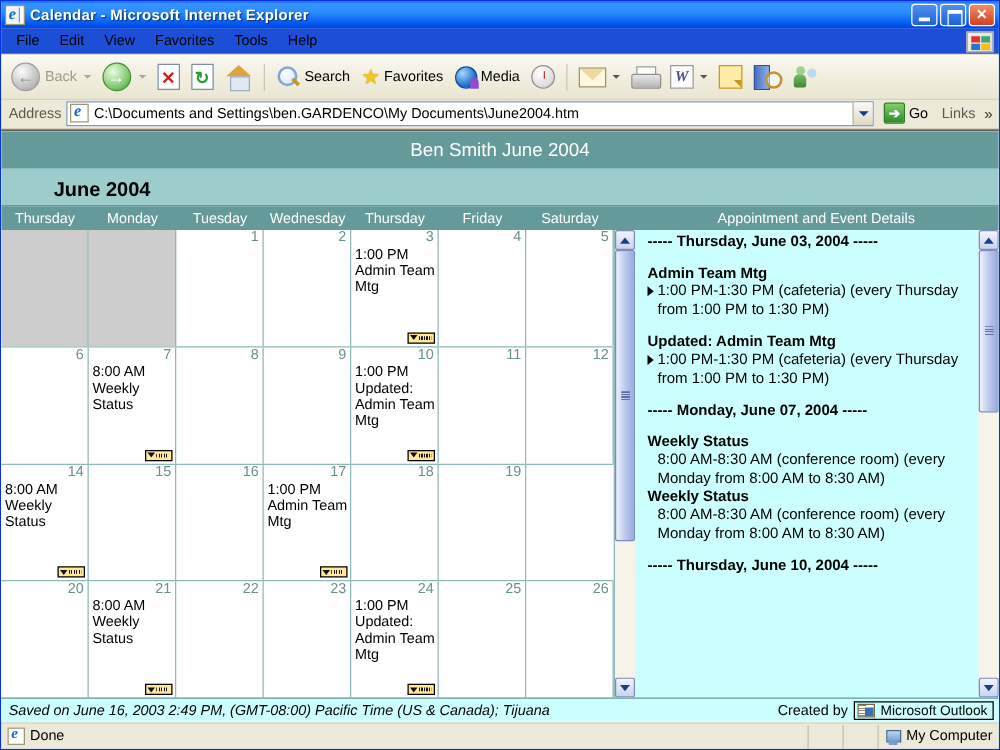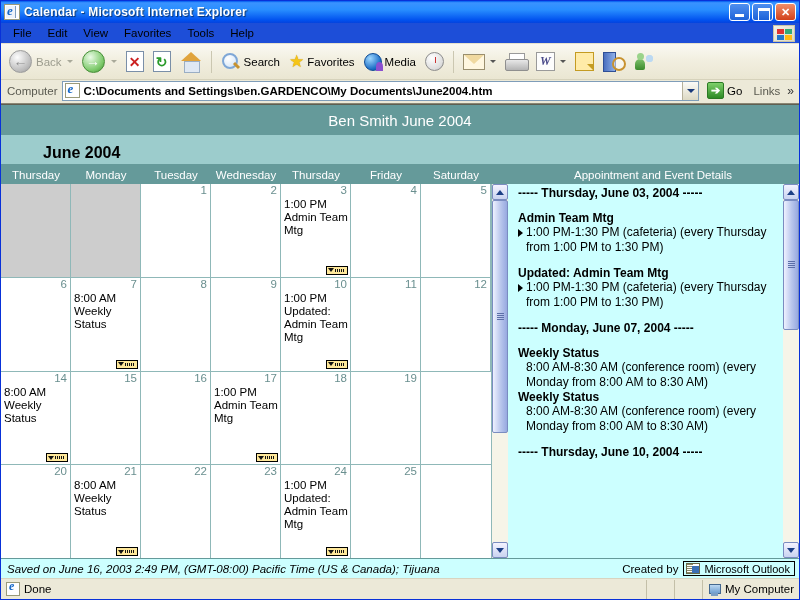--- a/index.html
+++ b/index.html
@@ -155,21 +155,20 @@
     display: flex; align-items: center;
     padding: 0 2px 2px 6px; gap: 4px;
     border-bottom: 1px solid #8a8673;
   }
   .addr-label { font-size: 11.5px; color: #5a5a50; flex: 0 0 auto; }
   .addr-box {
     flex: 1 1 auto; height: 20px;
     background: #fff; border: 1px solid #7f9db9;
     display: flex; align-items: center; gap: 4px; padding-left: 2px;
     min-width: 0;
-    font-weight: bold;
   }
   .addr-ico {
     width: 15px; height: 15px; flex: 0 0 15px; background:#fff; border:1px solid #9a9a7a; position:relative; overflow:hidden;
   }
   .addr-ico::after{content:"e";position:absolute;left:2px;top:-3px;font-family:"Liberation Serif",serif;font-style:italic;font-weight:bold;font-size:13px;color:#1668c8;}
   .addr-text { flex:1 1 auto; font-size:11.5px; color:#000; white-space:nowrap; overflow:hidden; }
   .addr-drop { width:16px;height:18px;flex:0 0 16px;background:linear-gradient(to bottom,#fbfbf8,#ddd9c3);border-left:1px solid #b5b09a;display:flex;align-items:center;justify-content:center;}
   .addr-drop .caret{border-top-color:#1a3a7a;border-left-width:4px;border-right-width:4px;border-top-width:4px;margin:0;}
   .go-btn { display:flex;align-items:center;gap:3px;font-size:11.5px;padding:0 4px; }
   .go-arrow{width:17px;height:17px;background:linear-gradient(to bottom,#7ed06a,#2e8a26);border:1px solid #2b7a24;border-radius:2px;display:flex;align-items:center;justify-content:center;color:#fff;font-size:11px;font-weight:bold;}
@@ -415,21 +414,21 @@
     </div>
     <div class="tbtn">
       <span class="book"></span>
     </div>
     <div class="tbtn">
       <span class="people"></span>
     </div>
   </div>
 
   <div class="addrbar">
-    <span class="addr-label">Computer</span>
+    <span class="addr-label">Address</span>
     <div class="addr-box">
       <span class="addr-ico"></span>
       <span class="addr-text" title="Type a Web address">C:\Documents and Settings\ben.GARDENCO\My Documents\June2004.htm</span>
       <span class="addr-drop">
           <span class="caret"></span>
         </span>
     </div>
     <div class="go-btn">
       <span class="go-arrow">➔</span>
       <span>Go</span>
@@ -549,20 +548,23 @@
               <div class="cell">
                 <div class="dnum">23</div>
               </div>
               <div class="cell">
                 <div class="dnum">24</div>
                 <div class="evt">1:00 PM Updated: Admin Team Mtg</div>
                 <div class="badge"></div>
               </div>
               <div class="cell">
                 <div class="dnum">25</div>
+              </div>
+              <div class="cell">
+                <div class="dnum">26</div>
               </div>
             </div>
           </div>
         <div class="sb">
           <div class="sb-btn">
               <span class="sb-arrow up"></span>
             </div>
           <div class="sb-track">
             <div class="sb-thumb" style="top:0; height:68%;">
                 <span class="sb-grip"></span>

